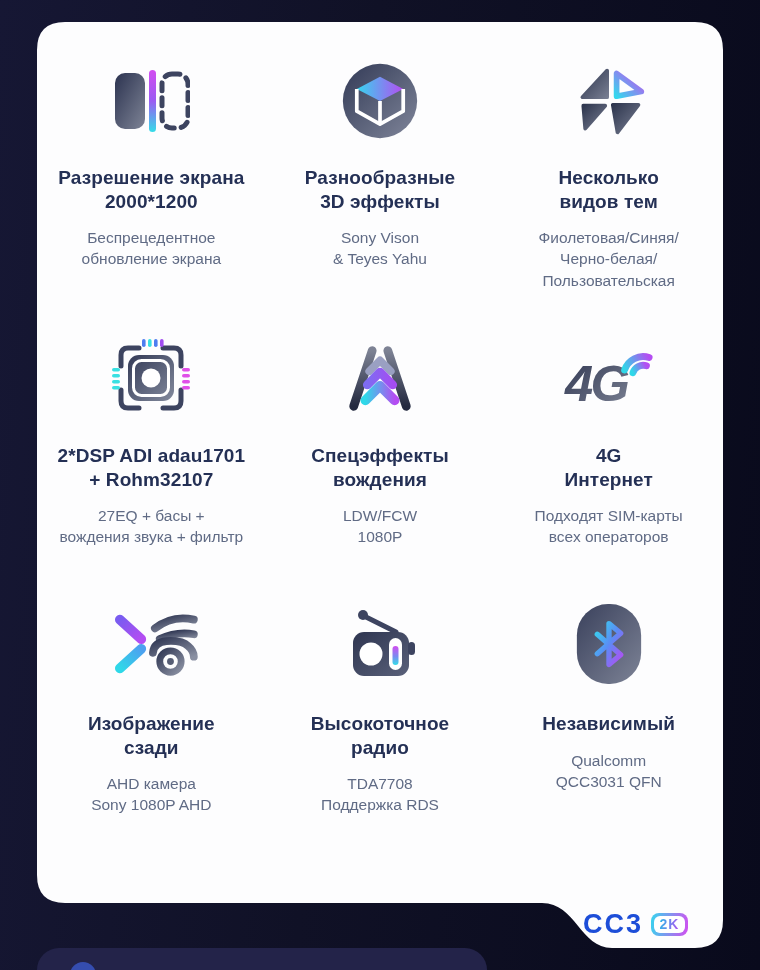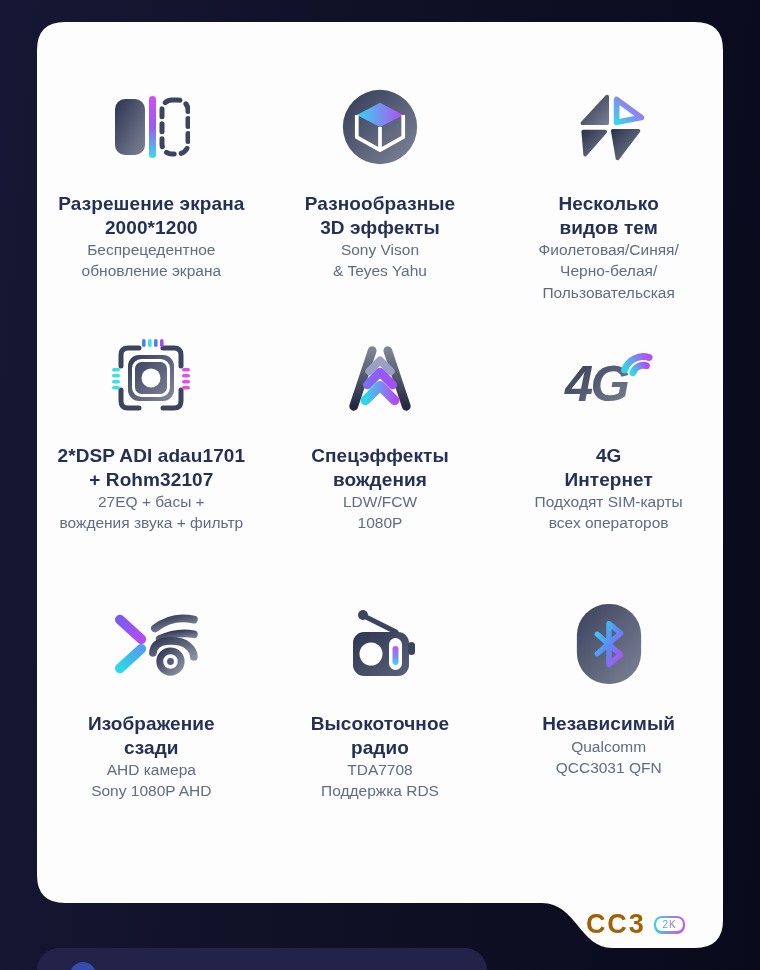--- a/index.html
+++ b/index.html
@@ -7,38 +7,38 @@
     width:760px;height:970px;position:relative;overflow:hidden;
     background:linear-gradient(95deg,#161734 0%,#101126 45%,#090a1c 100%);
     font-family:"Liberation Sans","DejaVu Sans",sans-serif;
   }
   .card-svg{position:absolute;left:0;top:0;}
   .grid{
     position:absolute;left:37px;top:22px;width:686px;height:881px;
     display:grid;grid-template-columns:1fr 1fr 1fr;grid-template-rows:288px 266px 1fr;
   }
   .cell{display:flex;flex-direction:column;align-items:center;text-align:center;}
-  .r1{padding-top:66px}
+  .r1{padding-top:40px}
   .r2{padding-top:26px}
   .r3{padding-top:22px}
   .icon-box{display:flex;align-items:center;justify-content:center;}
   .r1 .icon-box{height:78px;margin-bottom:26px}
   .r2 .icon-box{height:84px;margin-bottom:24px}
   .r3 .icon-box{height:92px;margin-bottom:22px}
   .title{font-size:19px;font-weight:700;color:#243055;line-height:1.24;letter-spacing:.1px;}
-  .subtitle{font-size:15.5px;color:#60.6b85;color:#606b85;line-height:1.38;}
+  .subtitle{margin-top:14px;font-size:15.5px;color:#60.6b85;color:#606b85;line-height:1.38;}
   .logo-tab{
     position:absolute;left:548px;top:901px;width:175px;height:47px;
     display:flex;align-items:center;justify-content:center;gap:8px;
   }
-  .logo-text{font-size:27px;font-weight:800;color:#a16207;letter-spacing:2px;line-height:1;}
+  .logo-text{font-size:27px;font-weight:800;color:#1d4ed8;letter-spacing:2px;line-height:1;}
   .badge{background:linear-gradient(100deg,#35d6ee,#d44df0);padding:2.5px;border-radius:8px;display:inline-flex;}
   .badge-inner{background:#ffffff;border-radius:6px;padding:1px 6px;display:inline-flex;align-items:center;}
   .badge-text{
-    font-size:10px;font-weight:400;letter-spacing:1px;
+    font-size:14px;font-weight:700;letter-spacing:1px;
     background:linear-gradient(100deg,#2bb8e8,#b44df2);
     -webkit-background-clip:text;background-clip:text;color:transparent;line-height:1.1;
   }
   .next-card{
     position:absolute;left:37px;top:948px;width:450px;height:22px;
     background:#232349;border-radius:22px 22px 0 0;overflow:hidden;
   }
   .next-dot{position:absolute;left:33px;top:14px;width:26px;height:26px;border-radius:50%;background:#3a57c9;opacity:.8;}
 </style>
 </head>

